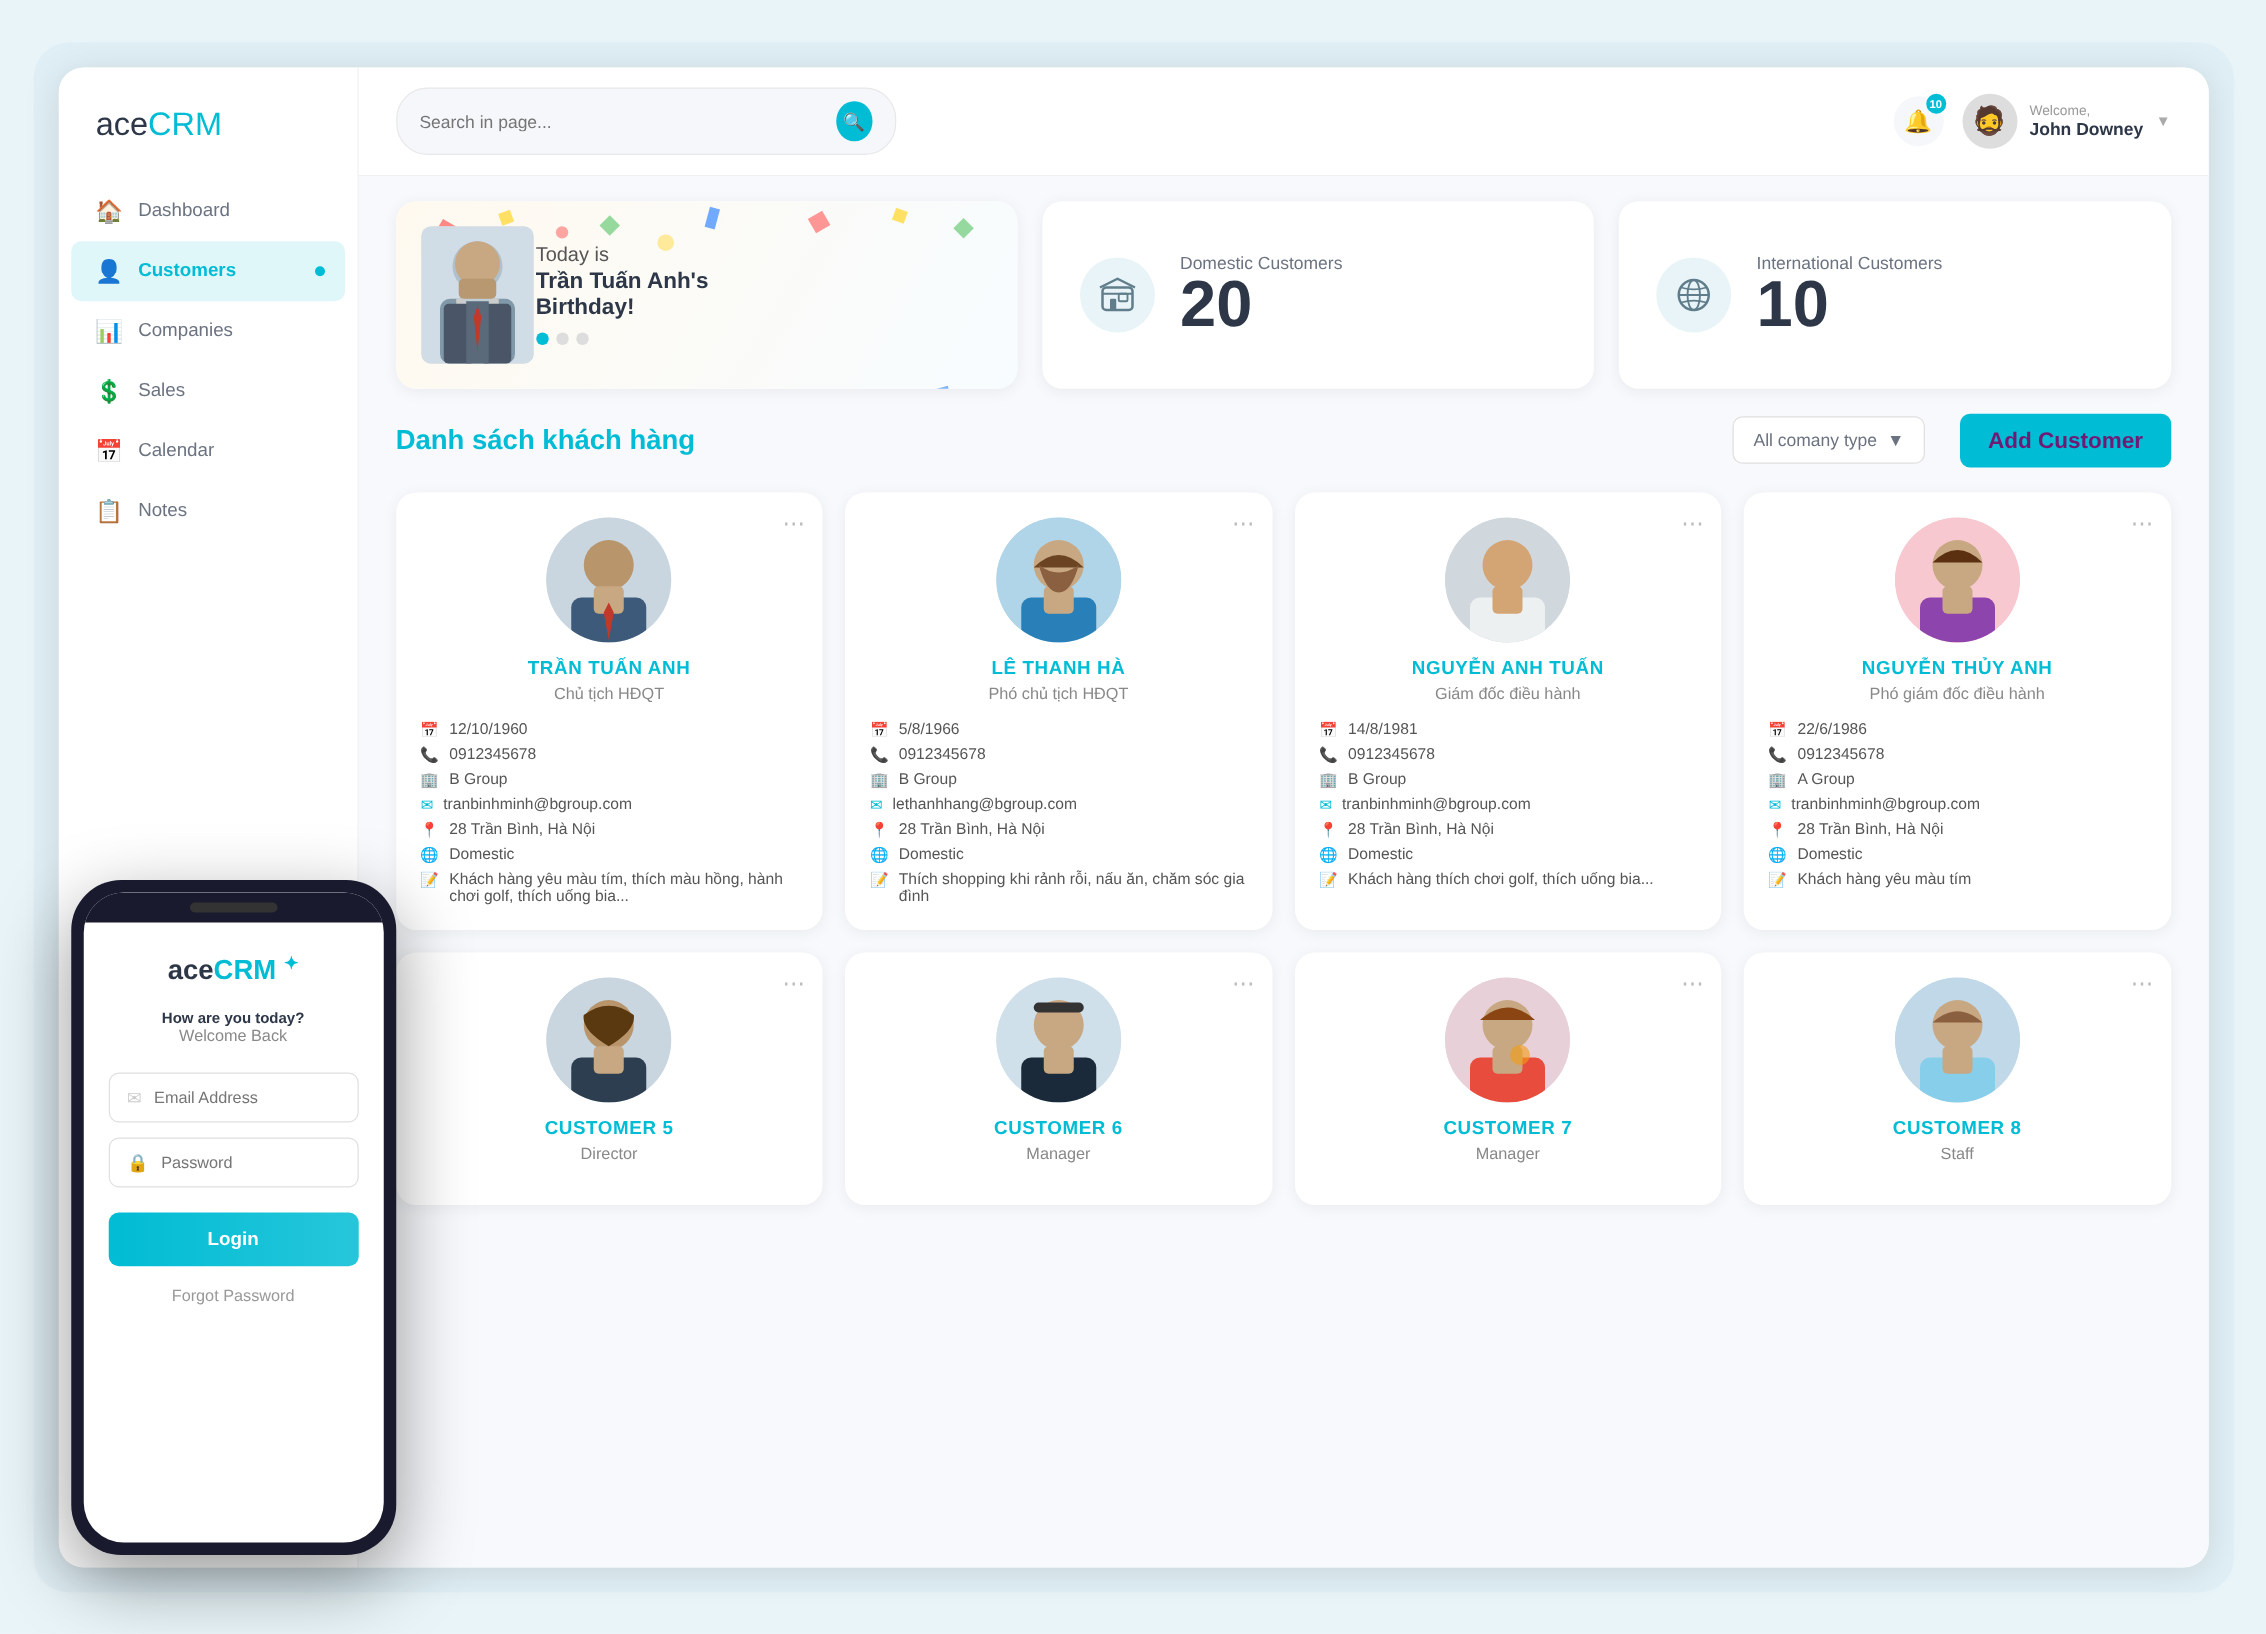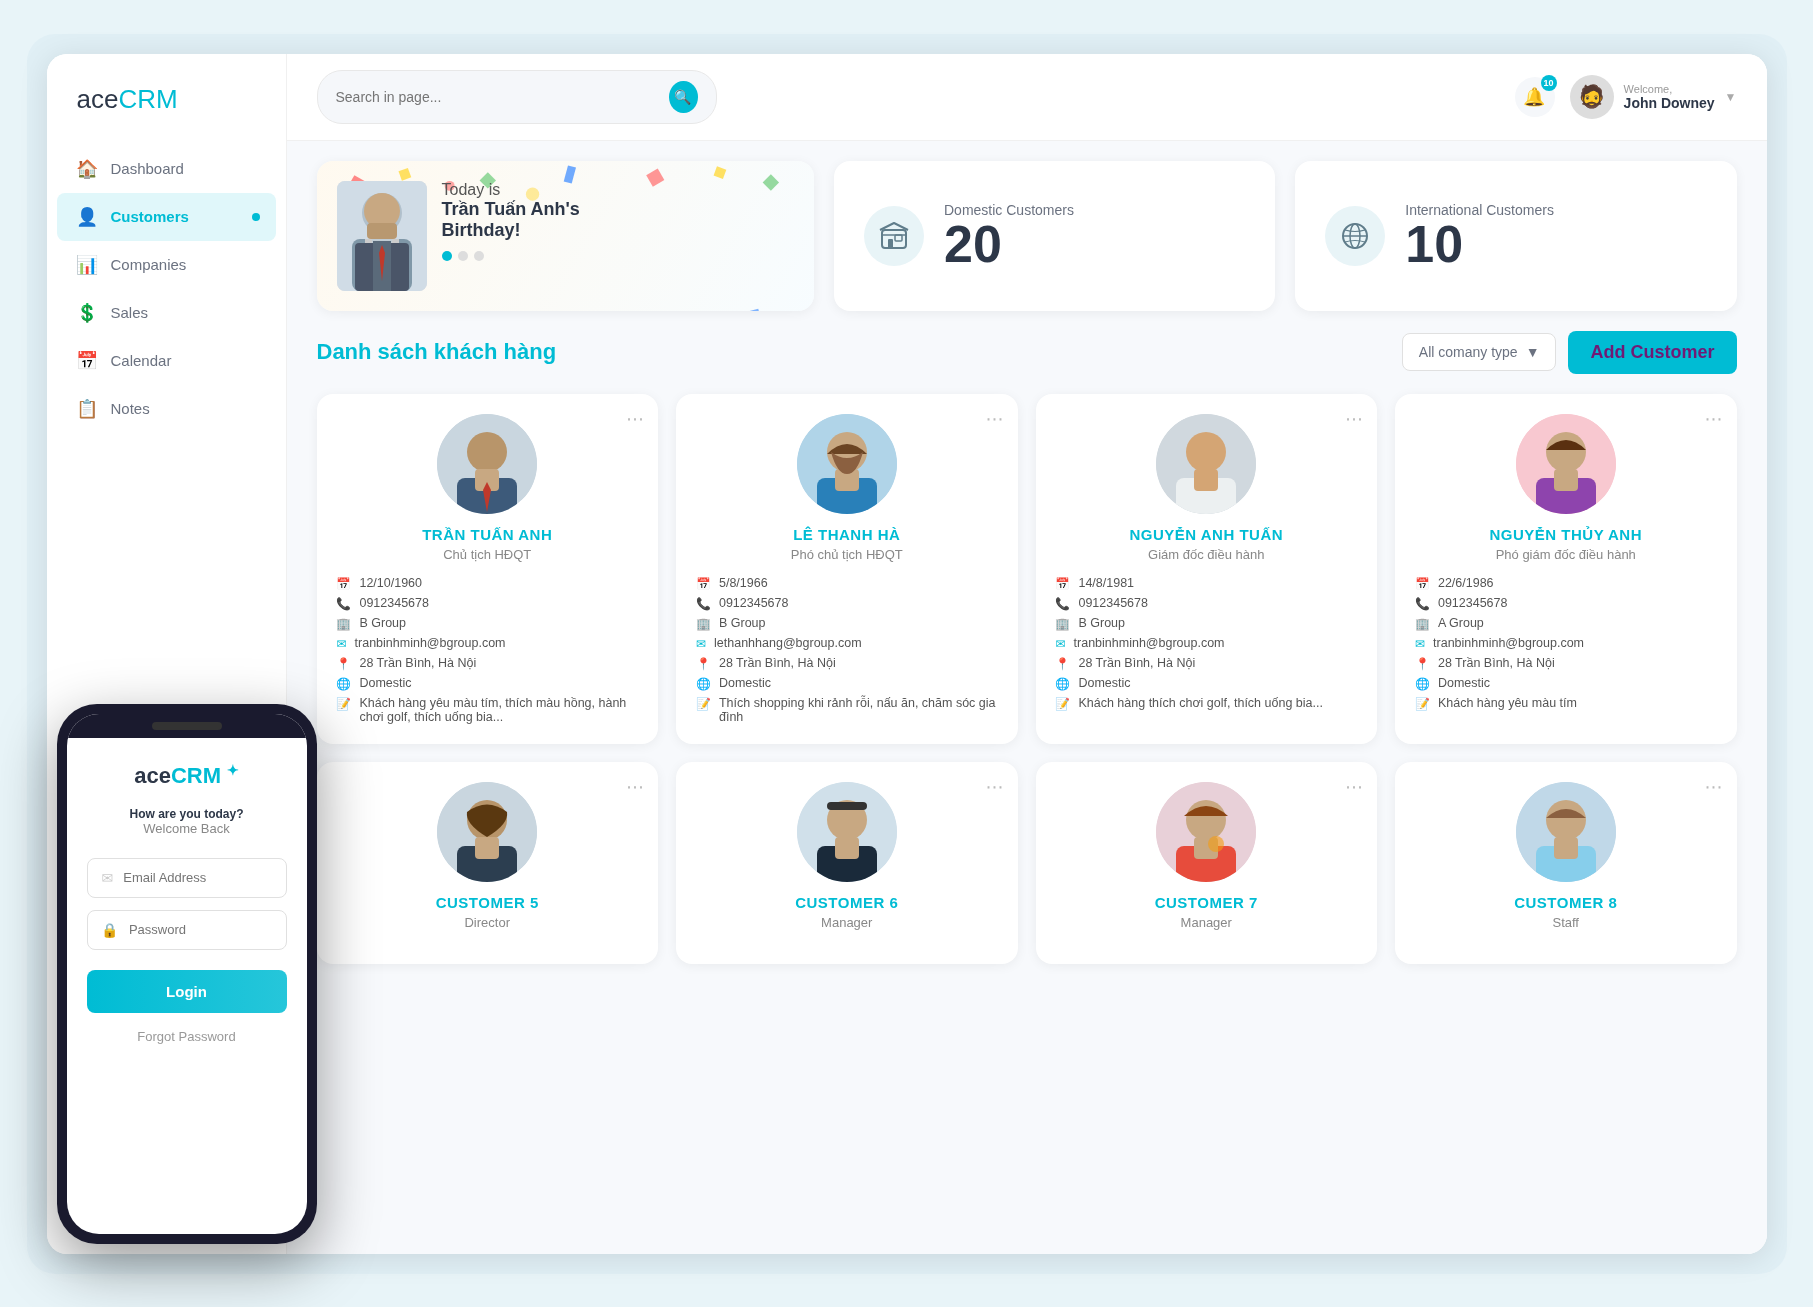--- a/index.html
+++ b/index.html
@@ -209,22 +209,22 @@
       background: #f7f9fc;
     }
 
     
     .birthday-card {
       background: linear-gradient(135deg, #fff 60%, #fff);
       border-radius: 16px;
       padding: 20px;
       flex: 1.2;
       display: flex;
-      align-items: flex-start;
-      gap: 15px;
+      align-items: center;
+      gap: 2px;
       position: relative;
       overflow: hidden;
       min-height: 130px;
       box-shadow: 0 2px 12px rgba(0,0,0,0.06);
     }
     .birthday-card::before {
       content: '';
       position: absolute;
       top: 0; left: 0; right: 0; bottom: 0;
       background: linear-gradient(120deg, rgba(255,200,100,0.1), rgba(100,200,255,0.05));
@@ -324,21 +324,21 @@
       margin-bottom: 20px;
     }
     .list-title {
       font-size: 22px;
       font-weight: 700;
       color: #00bcd4;
     }
     .list-controls {
       display: flex;
       align-items: center;
-      gap: 12px;
+      gap: 28px;
     }
     .filter-dropdown {
       display: flex;
       align-items: center;
       gap: 8px;
       background: #fff;
       border: 1px solid #e0e0e0;
       border-radius: 8px;
       padding: 10px 16px;
       font-size: 14px;

